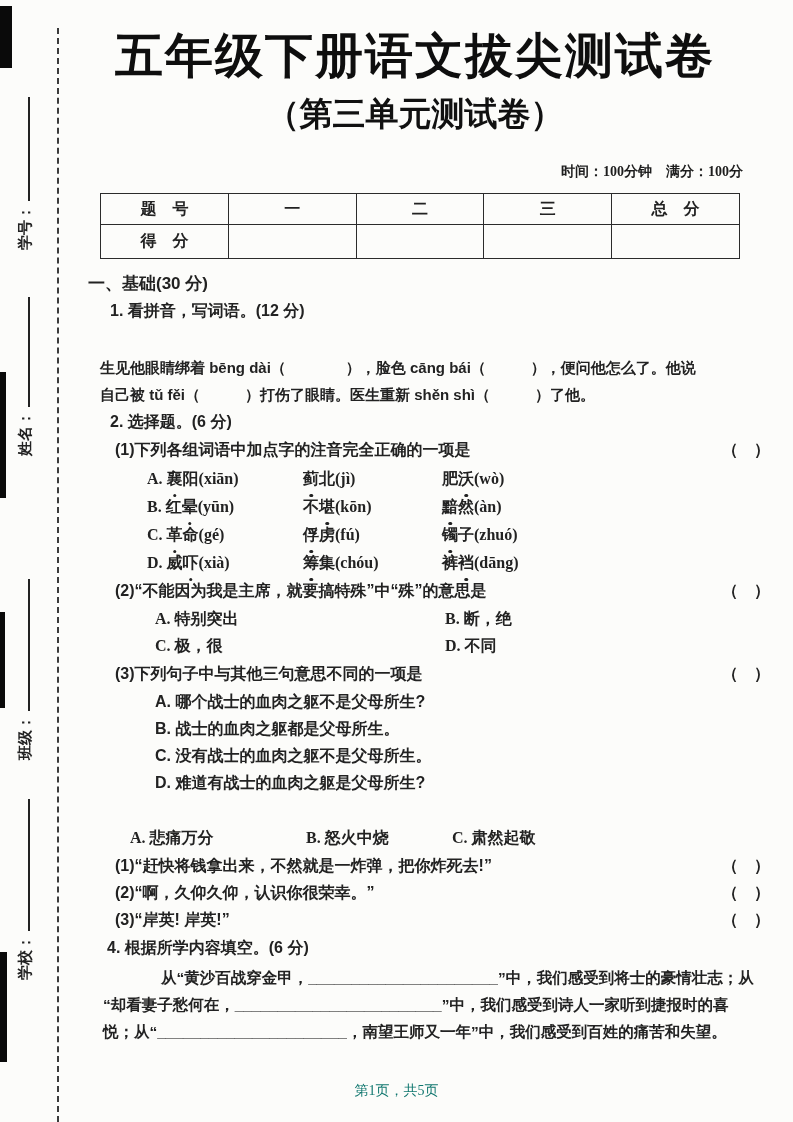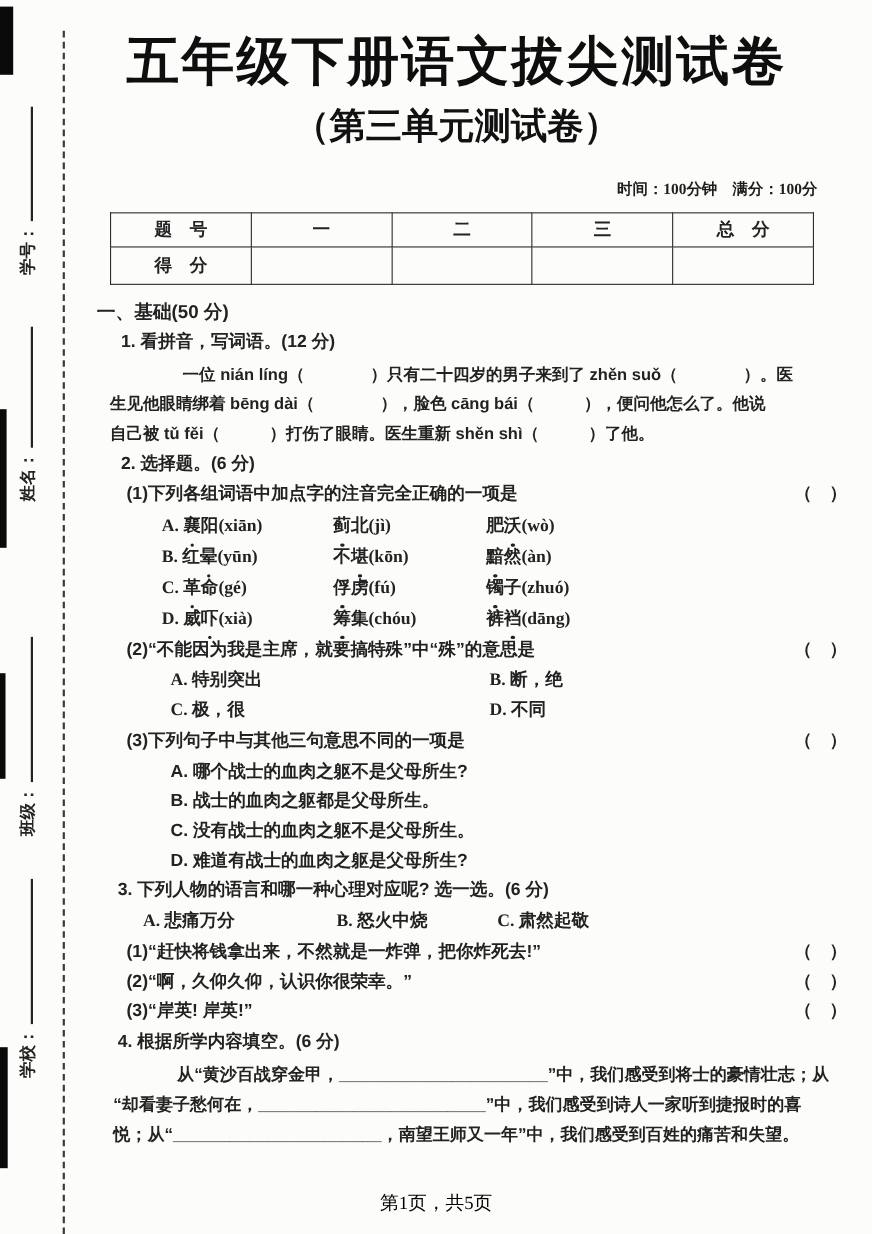--- a/index.html
+++ b/index.html
@@ -46,21 +46,21 @@
     font-weight:bold;color:#222;white-space:nowrap;}
   .small{font-size:15px;}
   .q4f{font-size:15.5px;}
   .row{width:655px;}
   .bracket{position:absolute;right:0;top:0;}
   .col{position:absolute;top:0;font-family:Liberation Serif, serif;}
   .ed{position:relative;display:inline-block;}
   .ed::after{content:"";position:absolute;left:50%;bottom:-6px;width:3.5px;height:3.5px;
     border-radius:50%;background:#222;transform:translateX(-50%);}
   .footer{position:absolute;top:1082px;left:0;width:793px;text-align:center;
-    font-size:17px;color:#000000;font-weight:normal;
+    font-size:14px;color:#0f766e;font-weight:normal;
     font-family:"Liberation Serif","DejaVu Serif",serif;}
 </style>
 </head>
 <body>
 
 <div class="artifact a1"></div>
 <div class="artifact a2"></div>
 <div class="artifact a3"></div>
 <div class="artifact a4"></div>
 
@@ -97,24 +97,23 @@
       <tr>
         <td>得　分</td>
         <td></td>
         <td></td>
         <td></td>
         <td></td>
       </tr>
     </tbody>
   </table>
 
-  <div class="ln" style="top:272px;left:3px;font-size:17px;">一、基础(50 分)</div>
+  <div class="ln" style="top:272px;left:3px;font-size:17px;">一、基础(30 分)</div>
 
   <div class="ln" style="top:299px;left:25px;">1. 看拼音，写词语。(12 分)</div>
-  <div class="ln small" style="top:329px;left:81px;">一位 nián líng（　　　　）只有二十四岁的男子来到了 zhěn suǒ（　　　　）。医</div>
   <div class="ln small" style="top:356px;left:15px;">生见他眼睛绑着 bēng dài（　　　　），脸色 cāng bái（　　　），便问他怎么了。他说</div>
   <div class="ln small" style="top:383px;left:15px;">自己被 tǔ fěi（　　　）打伤了眼睛。医生重新 shěn shì（　　　）了他。</div>
 
   <div class="ln" style="top:410px;left:25px;">2. 选择题。(6 分)</div>
 
   <div class="ln row" style="top:438px;left:30px;">
     <span>(1)下列各组词语中加点字的注音完全正确的一项是</span>
     <span class="bracket">（　）</span>
   </div>
   <div class="ln row" style="top:467px;">
@@ -153,21 +152,20 @@
 
   <div class="ln row" style="top:662px;left:30px;">
     <span>(3)下列句子中与其他三句意思不同的一项是</span>
     <span class="bracket">（　）</span>
   </div>
   <div class="ln" style="top:690px;left:70px;">A. 哪个战士的血肉之躯不是父母所生?</div>
   <div class="ln" style="top:717px;left:70px;">B. 战士的血肉之躯都是父母所生。</div>
   <div class="ln" style="top:744px;left:70px;">C. 没有战士的血肉之躯不是父母所生。</div>
   <div class="ln" style="top:771px;left:70px;">D. 难道有战士的血肉之躯是父母所生?</div>
 
-  <div class="ln" style="top:798px;left:22px;">3. 下列人物的语言和哪一种心理对应呢? 选一选。(6 分)</div>
   <div class="ln row" style="top:826px;">
     <span class="col" style="left:45px;">A. 悲痛万分</span>
     <span class="col" style="left:221px;">B. 怒火中烧</span>
     <span class="col" style="left:367px;">C. 肃然起敬</span>
   </div>
   <div class="ln row" style="top:854px;left:30px;">
     <span>(1)“赶快将钱拿出来，不然就是一炸弹，把你炸死去!”</span>
     <span class="bracket">（　）</span>
   </div>
   <div class="ln row" style="top:881px;left:30px;">

